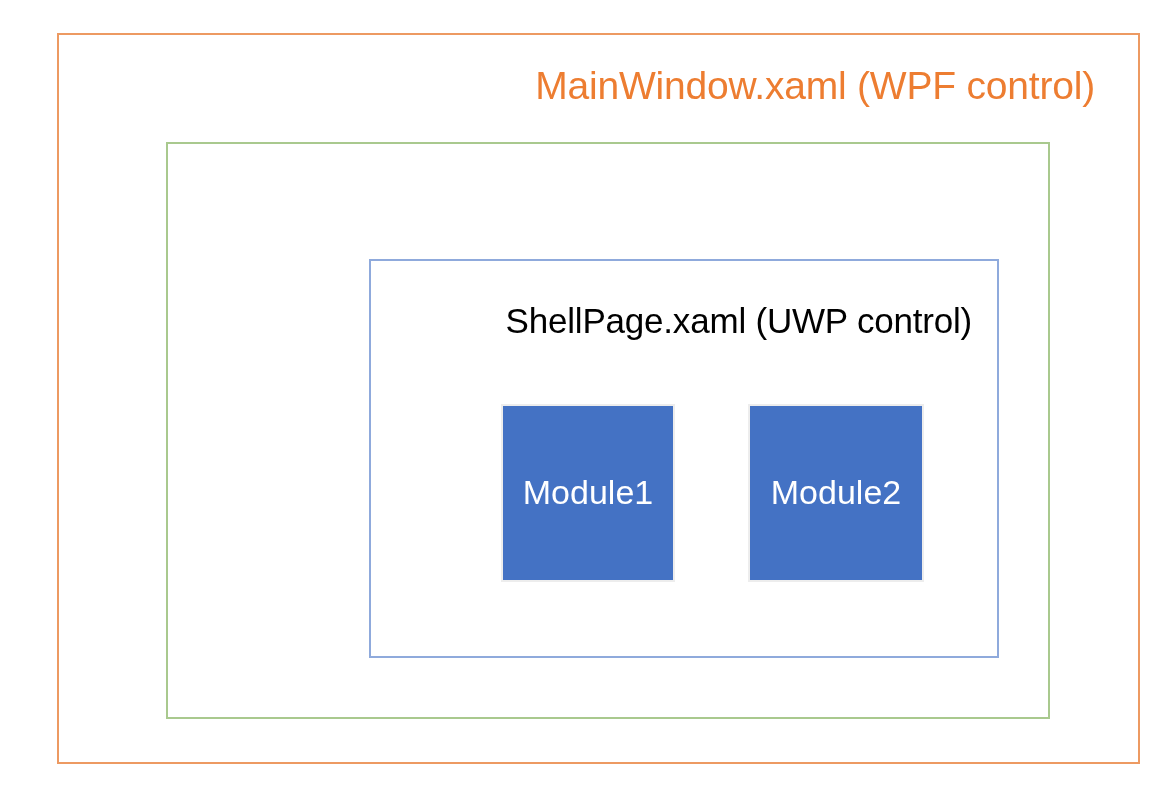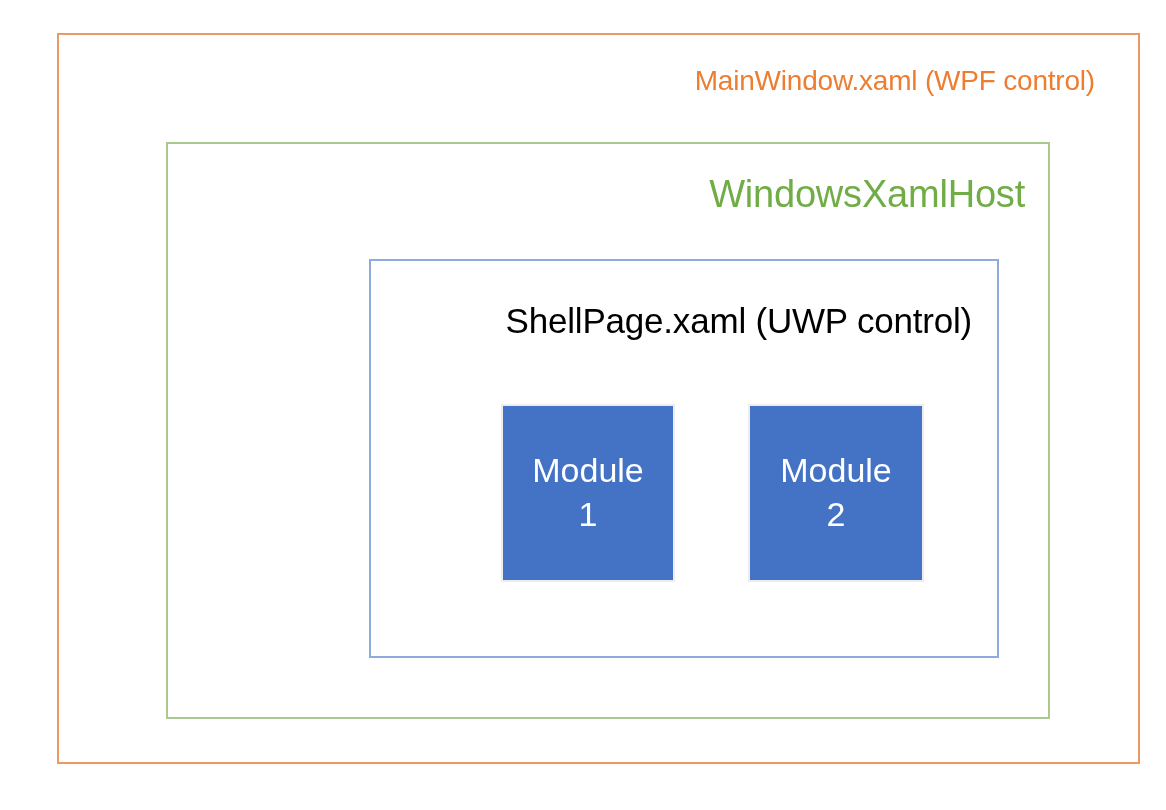--- a/index.html
+++ b/index.html
@@ -71,21 +71,21 @@
   }
 
   .label-outer {
     left: 100px;
     right: 0;
     top: 66px;
     width: 1040px;
     text-align: right;
     padding-right: 45px;
     box-sizing: border-box;
-    font-size: 28px;
+    font-size: 39px;
     color: #ED7D31;
   }
 
   .label-middle {
     left: 200px;
     top: 175px;
     width: 825px;
     text-align: right;
     padding-right: 0px;
     box-sizing: border-box;
@@ -104,21 +104,20 @@
     color: #000000;
   }
 
   
   .module-box {
     position: absolute;
     box-sizing: border-box;
     background: #4472C4;
     border: 2px solid #EDEDED;
     display: flex;
-    flex-direction: column;
     align-items: center;
     justify-content: center;
     color: #ffffff;
     font-size: 34px;
     line-height: 1.28;
     text-align: center;
   }
 
   .module-1 {
     left: 501px;
@@ -142,21 +141,20 @@
 <body>
 
 <div id="diagram-canvas">
 
   <div class="box-outer"></div>
 
   <div class="container-label label-outer">MainWindow.xaml (WPF control)</div>
 
   <div class="box-middle"></div>
 
-  <div class="container-label label-middle">WindowsXamlHost</div>
 
   <div class="box-inner"></div>
 
   <div class="container-label label-inner">ShellPage.xaml (UWP control)</div>
 
   <div class="module-box module-1">
     <span class="module-line">Module</span>
     <span class="module-line">1</span>
   </div>
 

